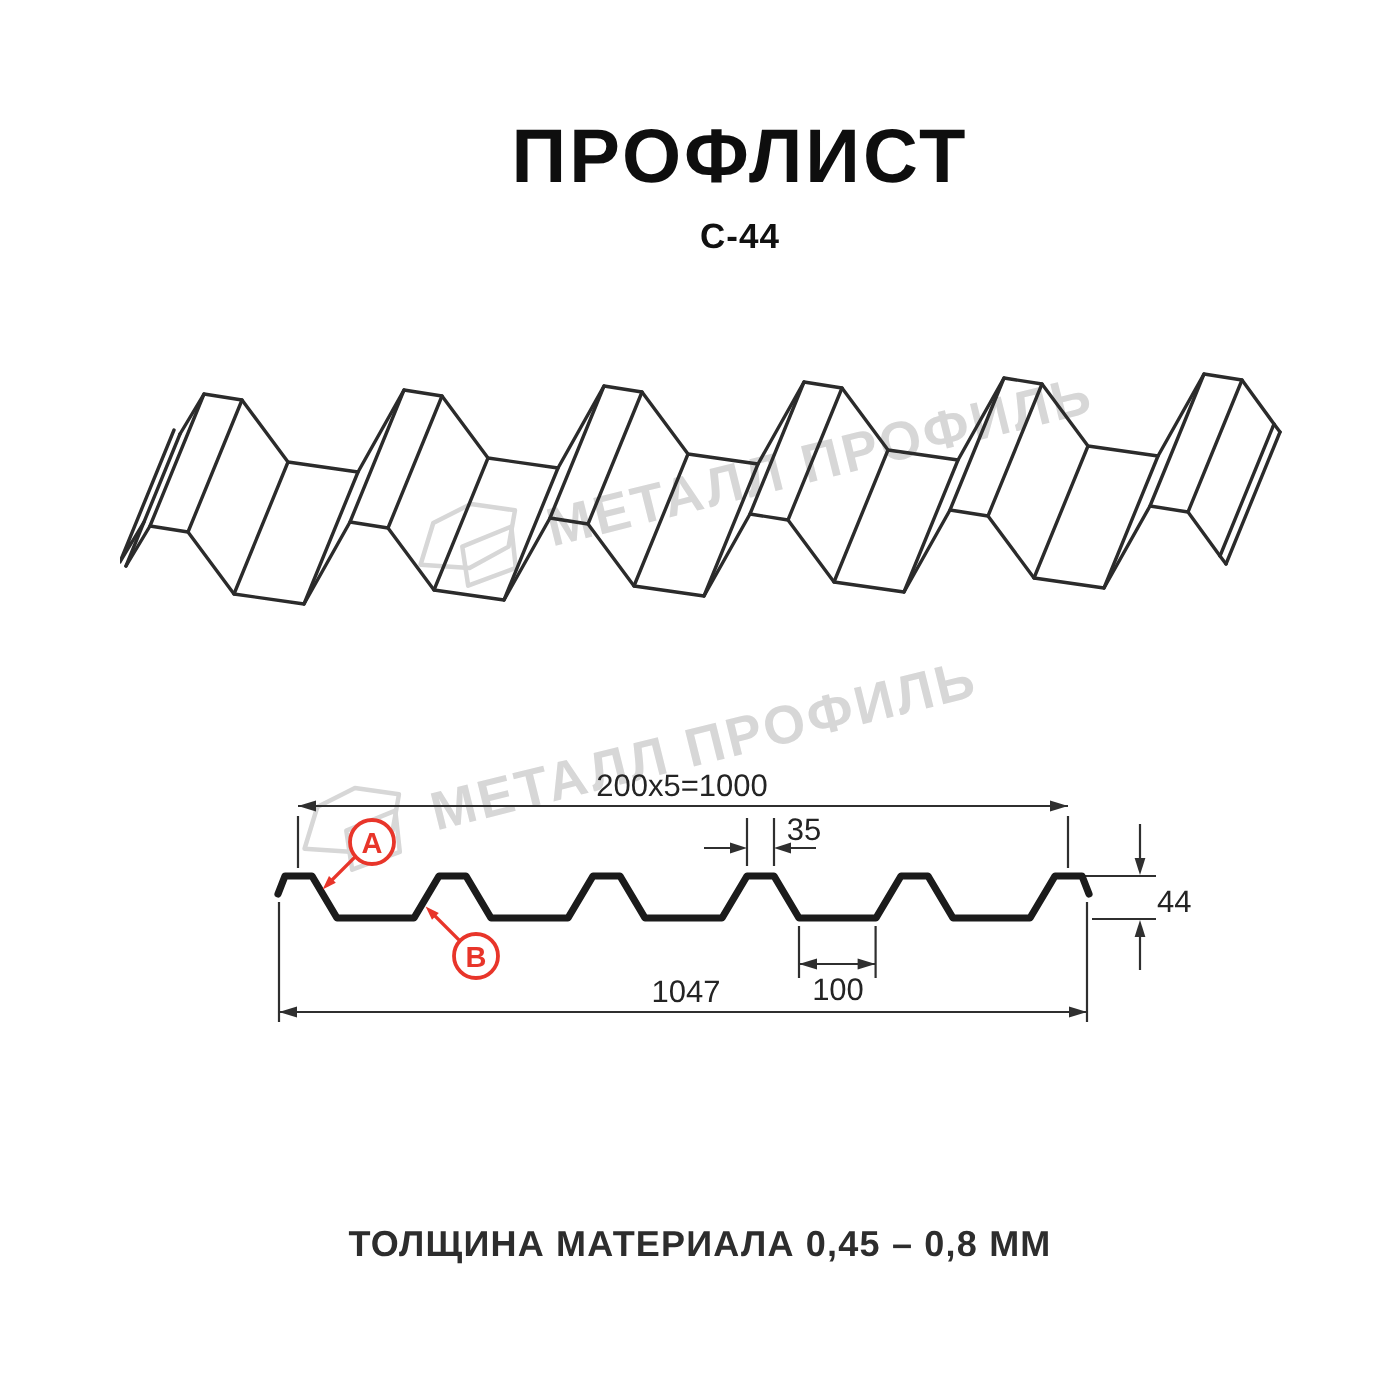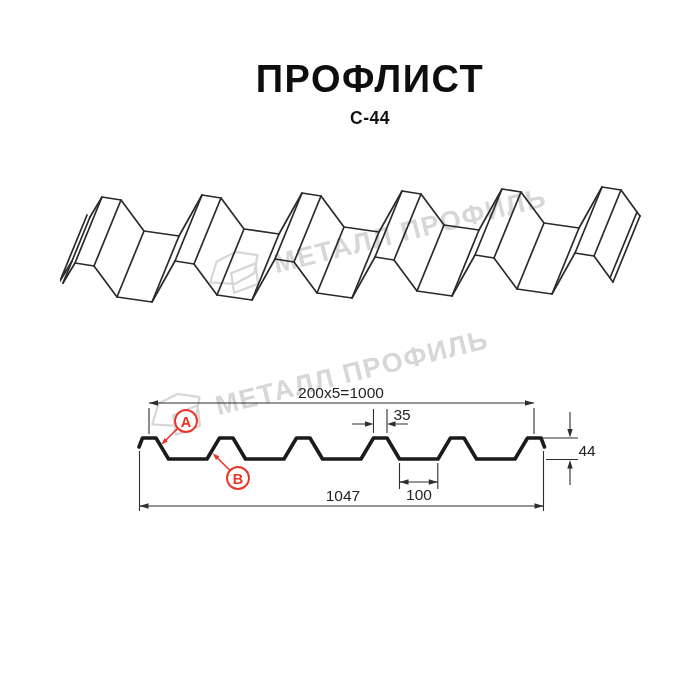--- a/index.html
+++ b/index.html
@@ -117,14 +117,15 @@
       <circle cx="186" cy="421" r="11" fill="#ffffff" stroke="#e8352a" stroke-width="1.9"></circle>
       <text x="186" y="426.5" text-anchor="middle" font-family="Liberation Sans, sans-serif" font-size="14.5" font-weight="bold" fill="#e8352a">А</text>
 
       <line x1="229.5" y1="470" x2="215" y2="455.5" stroke="#e8352a" stroke-width="1.6"></line>
       <polygon points="212.8,453.3 219.4,456.5 216.0,459.9" fill="#e8352a"></polygon>
       <circle cx="238" cy="478" r="11" fill="#ffffff" stroke="#e8352a" stroke-width="1.9"></circle>
       <text x="238" y="483.5" text-anchor="middle" font-family="Liberation Sans, sans-serif" font-size="14.5" font-weight="bold" fill="#e8352a">В</text>
     </g>
   </svg>
 
+  <div class="footer">ТОЛЩИНА МАТЕРИАЛА 0,45 – 0,8 ММ</div>
 
 </div>
 
 </body></html>

